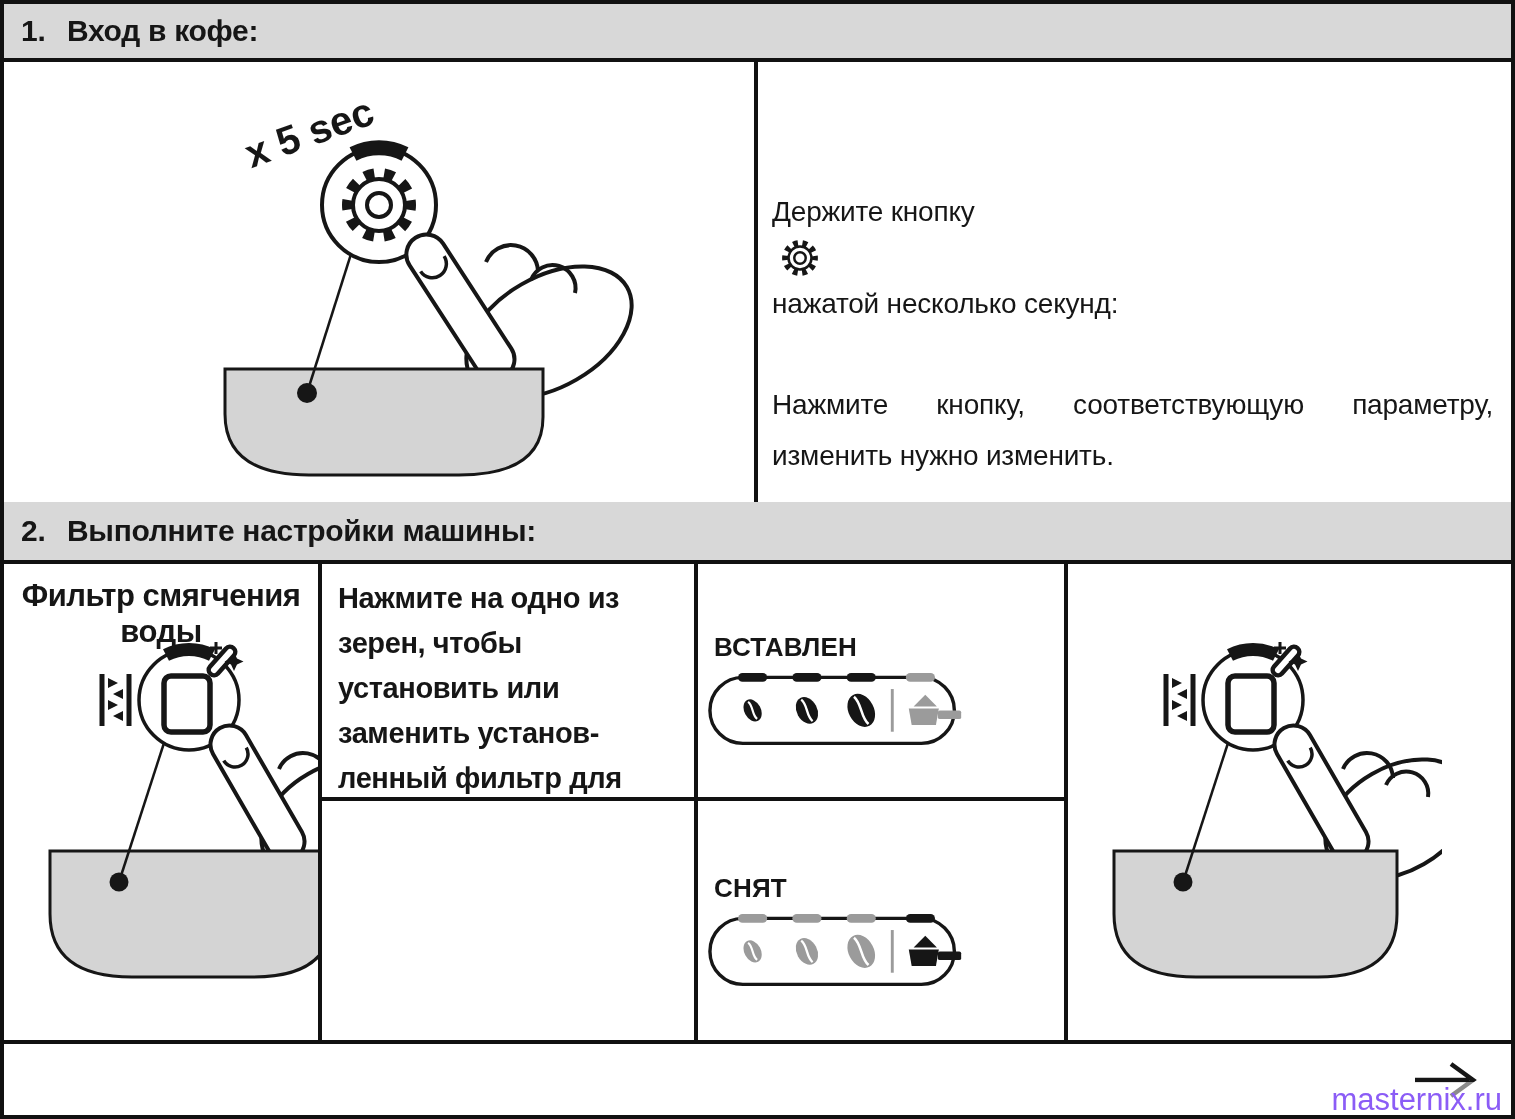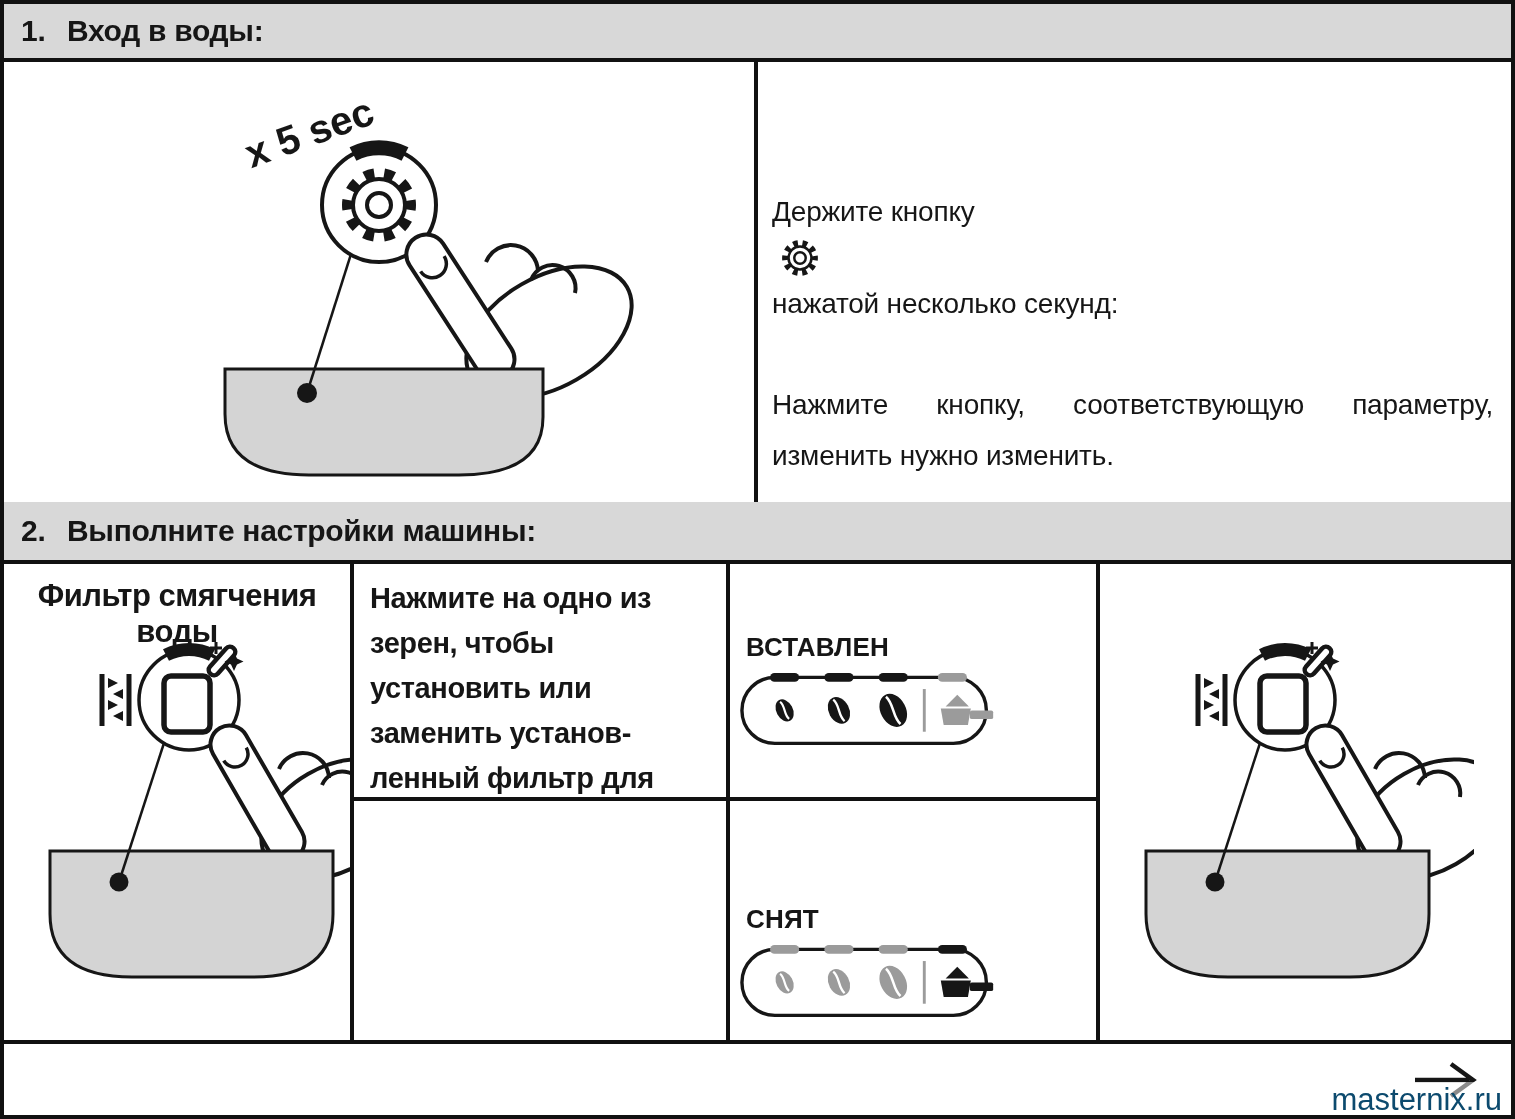--- a/index.html
+++ b/index.html
@@ -22,57 +22,57 @@
   .row1 .cellL{ width:754px; border-right:4px solid #111; position:relative; overflow:hidden; }
   .row1 .cellR{ flex:1; padding:125px 18px 4px 14px;border-radius:19px; }
   .instr{ font-size:28px; line-height:1.8; text-align:justify; letter-spacing:-0.2px; }
   .instr .inline-gear{ vertical-align:-11px; margin:0 7px; }
   
   .hdr2{ height:62px; background:#d8d8d8; border-bottom:4px solid #111;
     display:flex; align-items:center; font-weight:bold; font-size:30px; letter-spacing:-0.3px; }
   .hdr2 .num{ margin-left:17px; width:46px; }
   .row2{ height:476px; display:flex; }
   .col{ position:relative; overflow:hidden; }
-  .c1{ width:350px; border-right:4px solid #111; }
+  .c1{ width:318px; border-right:4px solid #111; }
   .c2{ width:376px; border-right:4px solid #111; display:flex; flex-direction:column; }
-  .c3{ width:370px; border-right:4px solid #111; display:flex; flex-direction:column;gap:31px; }
+  .c3{ width:370px; border-right:4px solid #111; display:flex; flex-direction:column; }
   .c4{ flex:1; }
   .coltitle{
     position:absolute; top:14px; left:0; width:100%; text-align:center;
     font-weight:bold; font-size:31px; letter-spacing:-0.5px;
   }
   .halfcell{ height:237px; position:relative; overflow:hidden; }
   .halfcell.top{ border-bottom:4px solid #111; }
   .halfcell.bottom{ flex:1; border-bottom:0; }
   .c2 .halfcell{ padding:12px 10px 0 16px; }
   .c2 .txt{ font-weight:bold; font-size:29px; line-height:1.55; letter-spacing:-0.4px; }
   .statelbl{ position:absolute; left:16px; font-weight:bold; font-size:26px; letter-spacing:0.2px; }
   .halfcell.top .statelbl{ top:68px; }
   .halfcell.bottom .statelbl{ top:72px; }
   .halfcell.top .pill{ position:absolute; top:94px; left:8px; }
   .halfcell.bottom .pill{ position:absolute; top:98px; left:8px; }
   .illu{ position:absolute; left:0; top:0; }
   
   .foot{ height:75px; border-top:4px solid #111; display:flex; align-items:center; justify-content:flex-end; padding-right:26px; }
   .wm{
     position:absolute; right:5px; bottom:-3px; z-index:9;
-    font-size:31px; color:#0c4a6e; background:rgba(255,255,255,.5);
+    font-size:31px; color:#8b5cf6; background:rgba(255,255,255,.5);
     padding:0 4px; line-height:1.15;
   }
   svg{ display:block; }
   svg text{ font-family:"Liberation Sans", sans-serif; }
 </style>
 </head>
 <body>
 
 <div class="sheet">
 
   <div class="bar">
     <span class="num">1.</span>
-    <span class="ttl">Вход в воды:</span>
+    <span class="ttl">Вход в кофе:</span>
   </div>
 
   <div class="row1">
     <div class="cellL">
       <svg class="illu" width="754" height="440" viewBox="0 0 754 440">
 
         <text x="238" y="86" transform="rotate(-20 300 70)" font-size="40" font-weight="bold" fill="#161616">x 5 sec</text>
 
         <g>
           <circle cx="375" cy="143" r="57" fill="#fff" stroke="#161616" stroke-width="4"></circle>

